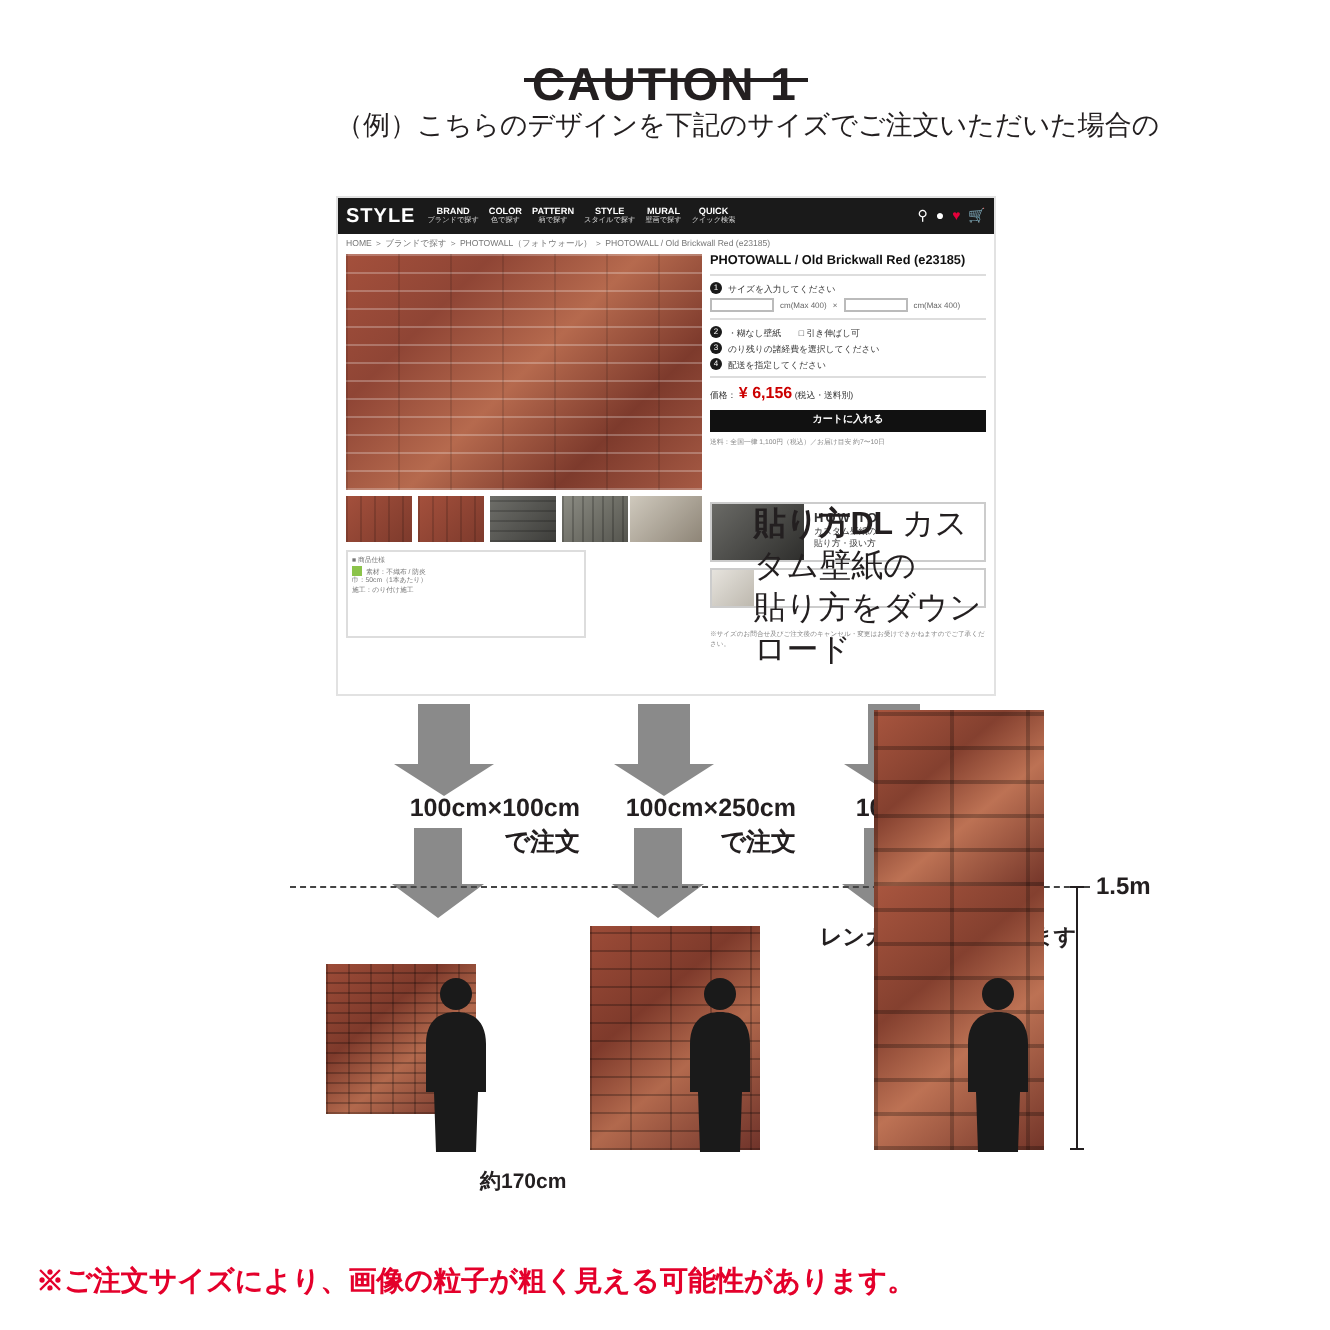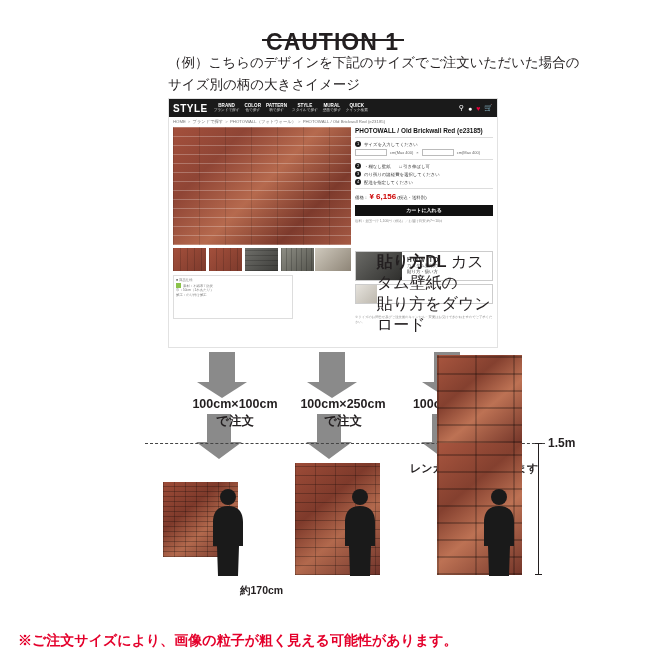--- a/index.html
+++ b/index.html
@@ -108,21 +108,21 @@
   .footnote{position:absolute;left:186px;top:216px;width:140px;font-size:3.3px;color:#888;line-height:5px;}
   .spec{
     position:absolute;left:4px;top:176px;width:120px;height:44px;border:1px solid #ddd;
     box-sizing:border-box;padding:2px;font-size:3.4px;color:#777;line-height:4.6px;
   }
   .spec .sq{display:inline-block;width:5px;height:5px;background:#8bc34a;margin-right:2px;vertical-align:-1px;}
 
   
   .arrow{position:absolute;}
   .orderlabel{
-    position:absolute;font-size:12.5px;font-weight:bold;line-height:17px;text-align:center;color:#231f20;
+    position:absolute;font-size:12.5px;font-weight:bold;line-height:17px;text-align:right;color:#231f20;
   }
 
   
   .dashline{
     position:absolute;left:145px;top:443px;width:400px;height:0;
     border-top:1px dashed #444;
   }
   .m25{position:absolute;left:548px;top:436px;font-size:12px;font-weight:bold;}
   .vbar{position:absolute;left:538px;top:443px;width:1px;height:132px;background:#231f20;}
   .vbar:before,.vbar:after{content:"";position:absolute;left:-3px;width:7px;height:1px;background:#231f20;}
@@ -166,21 +166,20 @@
 </head>
 <body>
 
 <div class="page">
 
   <div class="title">CAUTION 1</div>
   <div class="title-underline"></div>
 
   <div class="intro">
     <div>（例）こちらのデザインを下記のサイズでご注文いただいた場合の</div>
-    <div>サイズ別の柄の大きさイメージ</div>
   </div>
 
   <div class="browser">
 
     <div class="bar">
       <div class="logo">STYLE</div>
       <div class="navitem">
         <b>BRAND</b>
         <span>ブランドで探す</span>
       </div>

